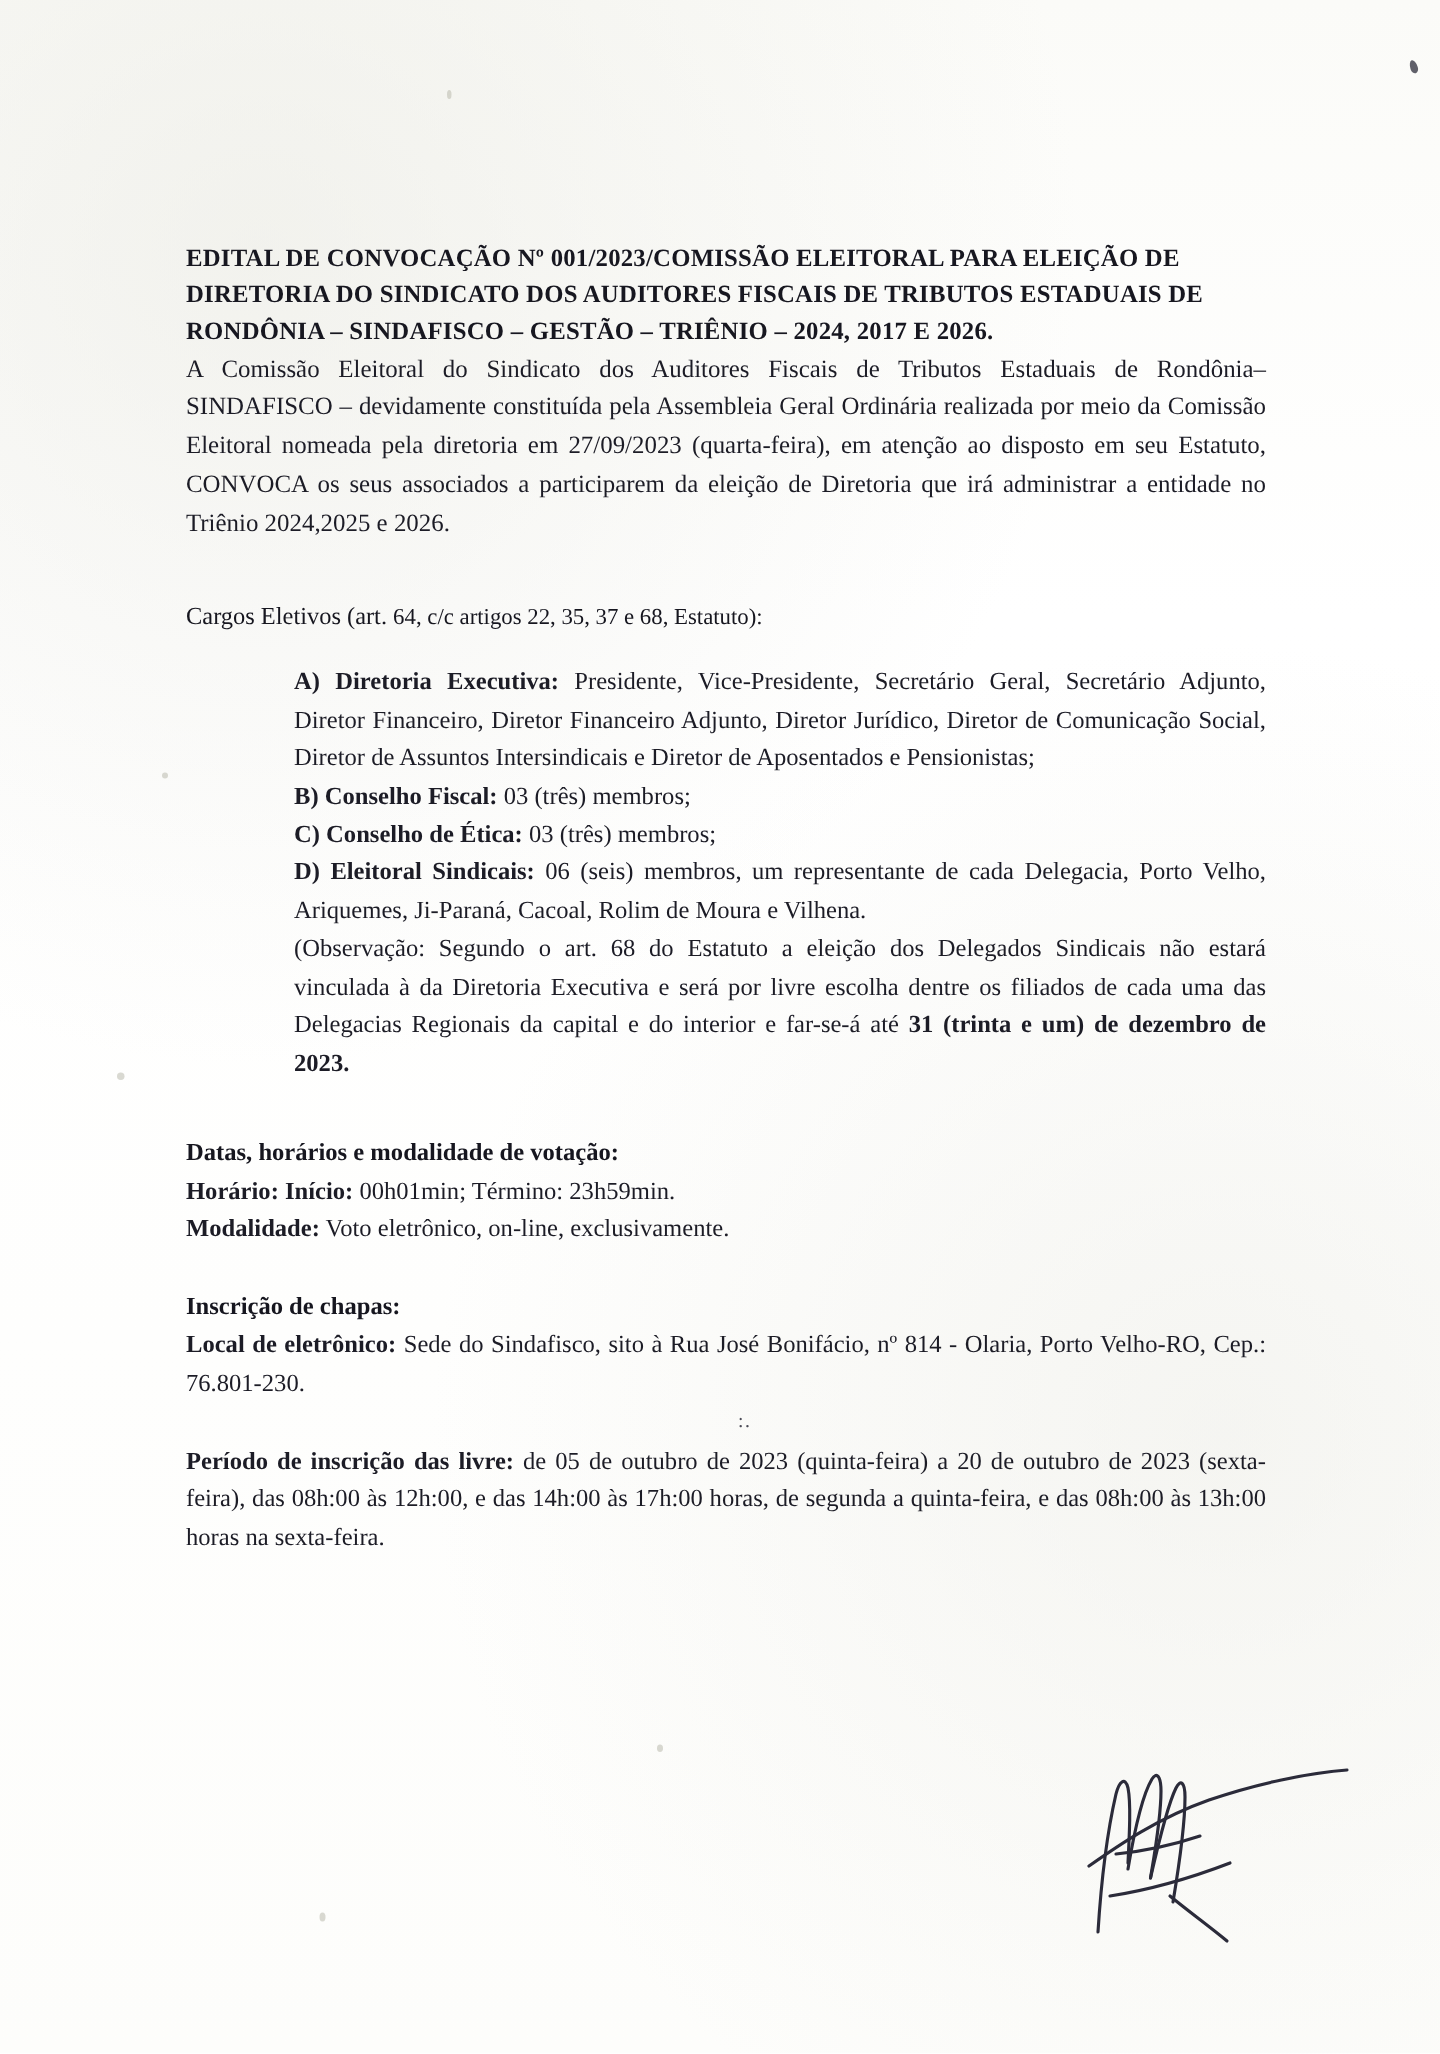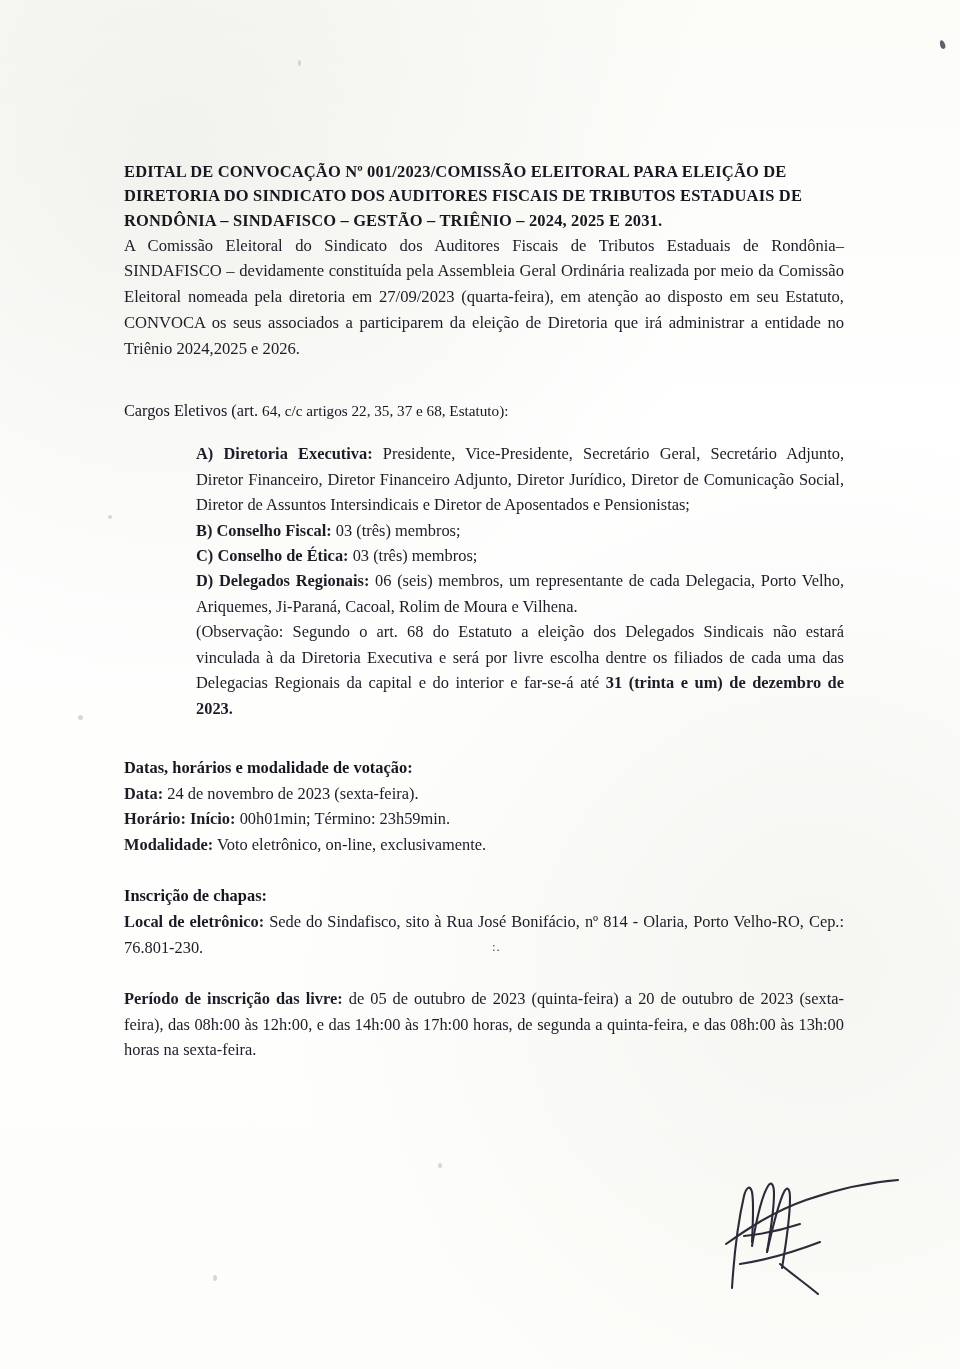--- a/index.html
+++ b/index.html
@@ -143,21 +143,21 @@
   <div class="speck" style="left:108px;top:515px;width:4px;height:4px;"></div>
   <div class="speck" style="left:78px;top:715px;width:5px;height:5px;"></div>
   <div class="speck" style="left:213px;top:1275px;width:4px;height:6px;"></div>
   <div class="speck" style="left:438px;top:1163px;width:4px;height:5px;"></div>
 
   <div class="content">
 
     <div class="title">
       <span class="ln">EDITAL DE CONVOCAÇÃO Nº 001/2023/COMISSÃO ELEITORAL PARA ELEIÇÃO DE</span>
       <span class="ln">DIRETORIA DO SINDICATO DOS AUDITORES FISCAIS DE TRIBUTOS ESTADUAIS DE</span>
-      <span class="ln">RONDÔNIA – SINDAFISCO – GESTÃO – TRIÊNIO – 2024, 2025 E 2031.</span>
+      <span class="ln">RONDÔNIA – SINDAFISCO – GESTÃO – TRIÊNIO – 2024, 2017 E 2026.</span>
     </div>
 
     <p class="body para-intro">A Comissão Eleitoral do Sindicato dos Auditores Fiscais de Tributos Estaduais de Rondônia– SINDAFISCO – devidamente constituída pela Assembleia Geral Ordinária realizada por meio da Comissão Eleitoral nomeada pela diretoria em 27/09/2023 (quarta-feira), em atenção ao disposto em seu Estatuto, CONVOCA os seus associados a participarem da eleição de Diretoria que irá administrar a entidade no Triênio 2024,2025 e 2026.</p>
 
     <div class="section-head">
       <span>Cargos Eletivos (art.</span>
       <span class="small">64, c/c artigos 22, 35, 37 e 68, Estatuto):</span>
     </div>
 
     <div class="list-block">
@@ -172,34 +172,31 @@
         <span class="lbl">Conselho Fiscal:</span><span> 03 (três) membros;</span>
       </p>
 
       <p>
         <span class="lbl">C)</span>
         <span class="lbl">Conselho de Ética:</span><span> 03 (três) membros;</span>
       </p>
 
       <p>
         <span class="lbl">D)</span>
-        <span class="lbl">Delegados Regionais:</span><span> 06 (seis) membros, um representante de cada Delegacia, Porto Velho, Ariquemes, Ji-Paraná, Cacoal, Rolim de Moura e Vilhena.</span>
+        <span class="lbl">Eleitoral Sindicais:</span><span> 06 (seis) membros, um representante de cada Delegacia, Porto Velho, Ariquemes, Ji-Paraná, Cacoal, Rolim de Moura e Vilhena.</span>
       </p>
 
       <p>
         <span>(Observação: Segundo o art. 68 do Estatuto a eleição dos Delegados Sindicais não estará vinculada à da Diretoria Executiva e será por livre escolha dentre os filiados de cada uma das Delegacias Regionais da capital e do interior e far-se-á até </span><span class="lbl">31 (trinta e um) de dezembro de 2023.</span>
       </p>
 
     </div>
 
     <div class="block-gap-lg">
       <p class="head-line">Datas, horários e modalidade de votação:</p>
-      <p class="kv">
-        <b>Data:</b><span> 24 de novembro de 2023 (sexta-feira).</span>
-      </p>
       <p class="kv">
         <b>Horário: Início:</b><span> 00h01min; Término: 23h59min.</span>
       </p>
       <p class="kv">
         <b>Modalidade:</b><span> Voto eletrônico, on-line, exclusivamente.</span>
       </p>
     </div>
 
     <div class="block-gap-md">
       <p class="head-line">Inscrição de chapas:</p>

